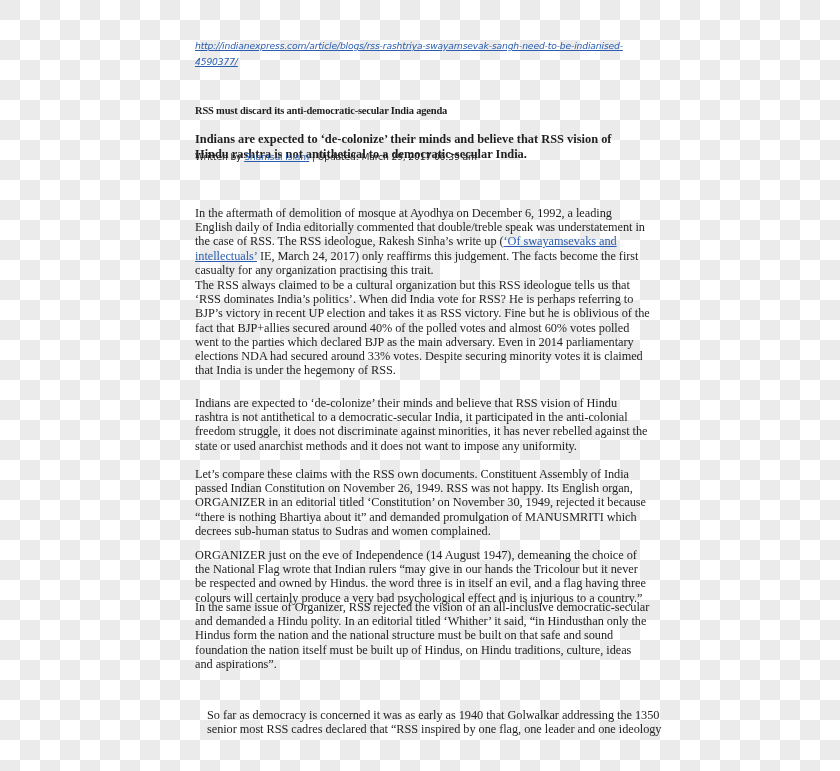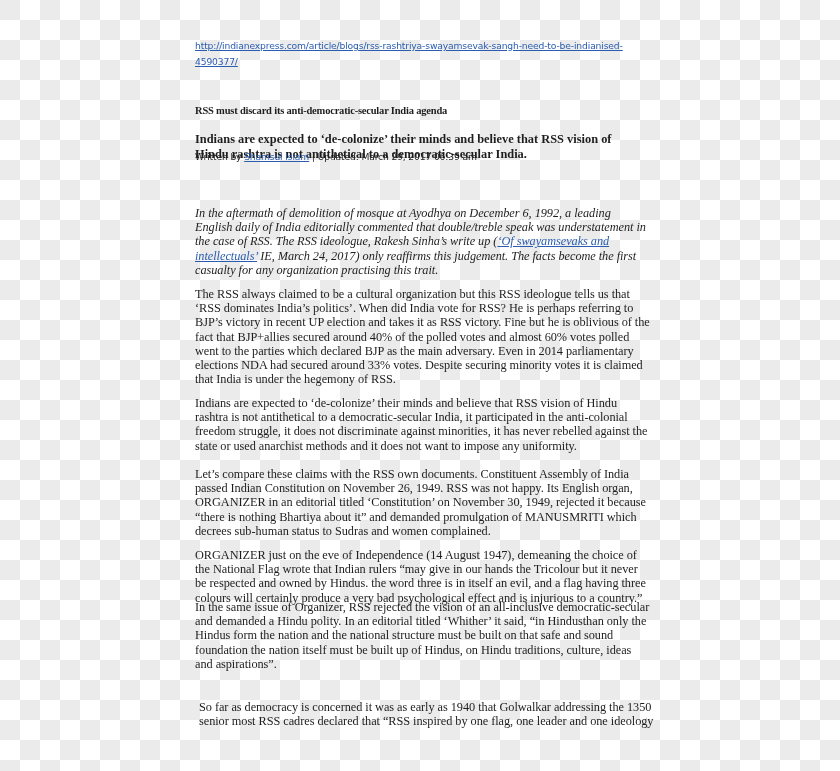--- a/index.html
+++ b/index.html
@@ -11,31 +11,31 @@
       linear-gradient(45deg, #ebebeb 25%, transparent 25%, transparent 75%, #ebebeb 75%);
     background-size: 40px 40px;
     background-position: 20px 0, 0 20px;
   }
   .page {
     position: absolute; left: 195px; top: 38px; width: 460px;
     color: #1e1e1e;
   }
   .sans { font-family: "DejaVu Sans", sans-serif; font-size: 9.2px; letter-spacing: -0.15px; }
   .serif { font-family: "Liberation Serif", serif; margin-top: 24px; }
-  .url { position: absolute; left: 0; top: 0; width: 440px; line-height: 16px; }
+  .url { position: absolute; left: 0; top: 0; width: 440px; line-height: 16px; font-style: italic; }
   a, .link { color: #2a5db0; text-decoration: underline; }
   .kicker { position: absolute; left: 0; top: 43px; font-size: 10.5px; font-weight: bold; letter-spacing: -0.2px; }
   .headline { position: absolute; left: 0; top: 70px; width: 450px; font-size: 12.4px; font-weight: bold; line-height: 15px; }
   .byline { position: absolute; left: 0; top: 111px; width: 450px; line-height: 15px; }
   .body-para {
     position: absolute; left: 0; width: 455px;
     font-size: 12.3px; line-height: 14.2px; letter-spacing: -0.05px;
   }
-  #p1 { top: 168px; font-style: italic; }
-  #p2 { top: 249px; }
+  #p1 { top: 168px; }
+  #p2 { top: 240px; }
   #p3 { top: 358px; }
   #p4 { top: 429px; }
   #p5 { top: 510px; }
   #p6 { top: 562px; }
   #p7 { top: 658px; }
 </style>
 </head>
 <body>
 
 <div class="page">
@@ -55,15 +55,15 @@
   <p id="p2" class="body-para serif" style="margin:0">The RSS always claimed to be a cultural organization but this RSS ideologue tells us that ‘RSS dominates India’s politics’. When did India vote for RSS? He is perhaps referring to BJP’s victory in recent UP election and takes it as RSS victory. Fine but he is oblivious of the fact that BJP+allies secured around 40% of the polled votes and almost 60% votes polled went to the parties which declared BJP as the main adversary. Even in 2014 parliamentary elections NDA had secured around 33% votes. Despite securing minority votes it is claimed that India is under the hegemony of RSS.</p>
 
   <p id="p3" class="body-para serif" style="margin:0">Indians are expected to ‘de-colonize’ their minds and believe that RSS vision of Hindu rashtra is not antithetical to a democratic-secular India, it participated in the anti-colonial freedom struggle, it does not discriminate against minorities, it has never rebelled against the state or used anarchist methods and it does not want to impose any uniformity.</p>
 
   <p id="p4" class="body-para serif" style="margin:0">Let’s compare these claims with the RSS own documents. Constituent Assembly of India passed Indian Constitution on November 26, 1949. RSS was not happy. Its English organ, ORGANIZER in an editorial titled ‘Constitution’ on November 30, 1949, rejected it because “there is nothing Bhartiya about it” and demanded promulgation of MANUSMRITI which decrees sub-human status to Sudras and women complained.</p>
 
   <p id="p5" class="body-para serif" style="margin:0">ORGANIZER just on the eve of Independence (14 August 1947), demeaning the choice of the National Flag wrote that Indian rulers “may give in our hands the Tricolour but it never be respected and owned by Hindus. the word three is in itself an evil, and a flag having three colours will certainly produce a very bad psychological effect and is injurious to a country.”</p>
 
   <p id="p6" class="body-para serif" style="margin:0">In the same issue of Organizer, RSS rejected the vision of an all-inclusive democratic-secular and demanded a Hindu polity. In an editorial titled ‘Whither’ it said, “in Hindusthan only the Hindus form the nation and the national structure must be built on that safe and sound foundation the nation itself must be built up of Hindus, on Hindu traditions, culture, ideas and aspirations”.</p>
 
-  <p id="p7" class="body-para serif" style="margin:4px">So far as democracy is concerned it was as early as 1940 that Golwalkar addressing the 1350 senior most RSS cadres declared that “RSS inspired by one flag, one leader and one ideology</p>
+  <p id="p7" class="body-para serif" style="margin:12px">So far as democracy is concerned it was as early as 1940 that Golwalkar addressing the 1350 senior most RSS cadres declared that “RSS inspired by one flag, one leader and one ideology</p>
 
 </div>
 
 </body></html>

